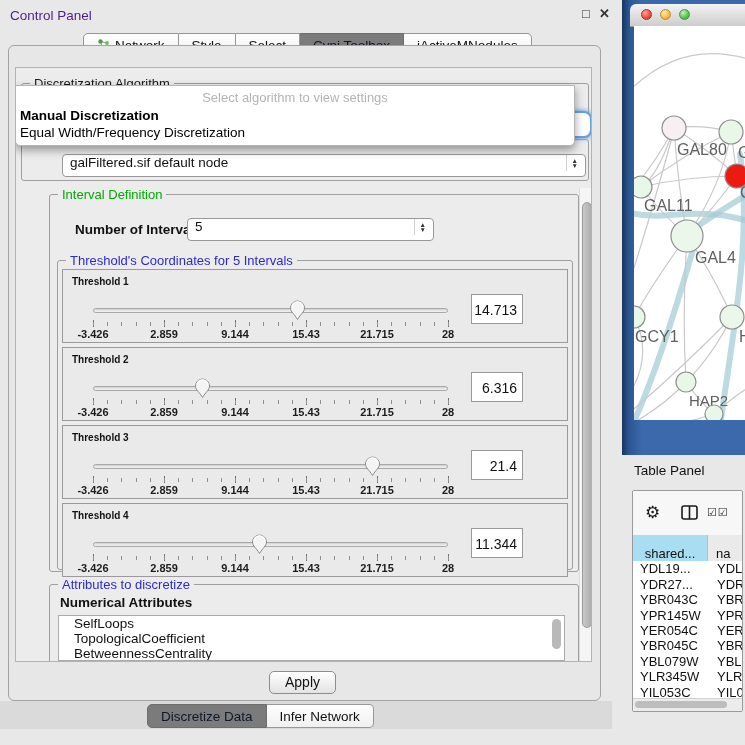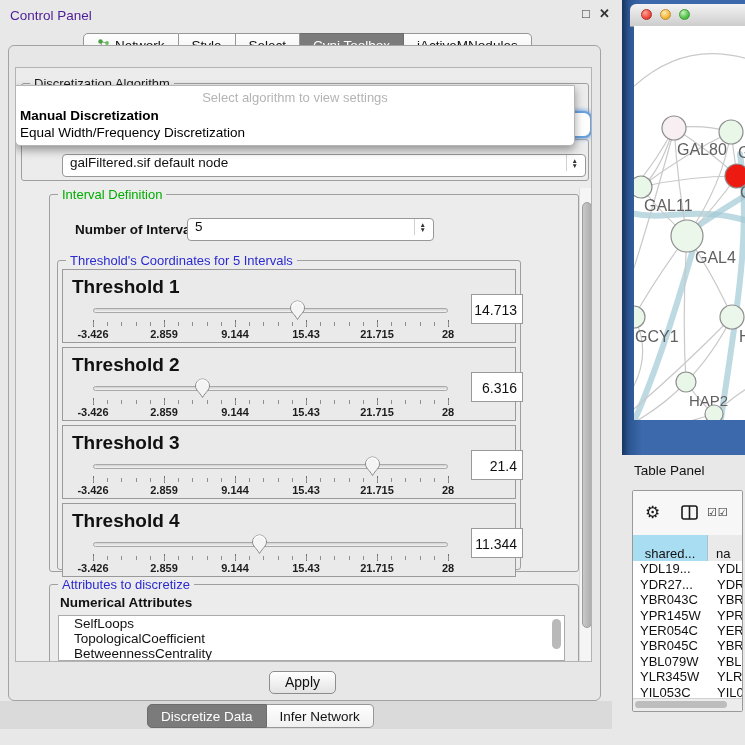--- a/index.html
+++ b/index.html
@@ -13,21 +13,21 @@
   #btn-float{left:582px}
   #btn-close{left:599px;font-weight:bold}
 
   .tabbar{position:absolute;display:flex}
   #top-tabs{left:83px;top:33px}
   .tab{height:24px;box-sizing:border-box;display:inline-flex;align-items:center;gap:5px;
        padding:0 13px;background:linear-gradient(#fefefe,#f0f0f0);border:1px solid #979797;
        border-left:none;font-size:13.5px;color:#111;cursor:default}
   .tab:first-of-type{border-left:1px solid #979797;border-radius:5px 0 0 5px}
   .tab:last-of-type{border-radius:0 5px 5px 0}
-  .tab.selected{background:#7b7b7b;color:#ffffff;border-color:#6d6d6d}
+  .tab.selected{background:#7b7b7b;color:#0f172a;border-color:#6d6d6d}
 
   #outer-box{position:absolute;left:8px;top:45px;width:593px;height:656px;box-sizing:border-box;
              border:1px solid #a3a3a3;border-radius:6px;background:#e7e7e7}
   #viewport{position:absolute;left:15px;top:67px;width:577px;height:595px;box-sizing:border-box;
             border:1px solid #b3b3b3;background:#ececec;overflow:hidden}
 
   .group{position:absolute;border:1px solid #9f9f9f;border-radius:3px;box-sizing:border-box}
   .gtitle{position:absolute;top:-8px;left:8px;background:#ececec;padding:0 4px;font-size:13px;white-space:nowrap}
   .t-black{color:#1a1a1a}.t-green{color:#00ad00}.t-blue{color:#2b2bd0}
 
@@ -48,24 +48,24 @@
   .pitem{font-size:13.5px;padding:1px 4px;color:#000}
   .pitem.highlighted{font-weight:bold}
 
   #td-group{left:5px;top:71px;width:568px;height:42px}
   #td-combo{left:40px;top:14px;width:524px;height:23px}
 
   
   #interval-group{left:33px;top:126px;width:530px;height:378px}
   #noi-label{position:absolute;left:25px;top:27px;font-weight:bold;font-size:13.5px}
   #noi-combo{left:137px;top:23px;width:247px;height:23px}
-  #thr-group{left:7px;top:65px;width:464px;height:310px}
+  #thr-group{left:7px;top:65px;width:516px;height:310px}
   #thr-list{position:absolute;left:4px;right:4px;top:8px}
   .thr-box{position:relative;height:72px;border:1px solid #9a9a9a;background:#eaeaea;margin-bottom:4px}
-  .thr-label{position:absolute;left:9px;top:6px;font-weight:bold;font-size:19px}
+  .thr-label{position:absolute;left:9px;top:6px;font-weight:bold;font-size:10px}
   .slider{position:absolute;left:30px;top:32px;width:355px;height:38px}
   .track{position:absolute;left:0;top:6px;width:100%;height:5px;box-sizing:border-box;
          border:1px solid #a8a8a8;border-radius:4px;background:linear-gradient(#d2d2d2,#f4f4f4)}
   .ticks-minor{position:absolute;left:0;top:20px;width:356px;height:4px;
     background:repeating-linear-gradient(90deg,#8f8f8f 0 1px,transparent 1px 14.2px)}
   .ticks-major{position:absolute;left:0;top:18px;width:356px;height:7px;
     background:repeating-linear-gradient(90deg,#6f6f6f 0 1px,transparent 1px 71px)}
   .tick-labels span{position:absolute;top:26px;transform:translateX(-50%);
     font-size:11px;font-weight:bold;color:#1c1c1c;white-space:nowrap}
   .thumb{position:absolute;top:-2px;transform:translateX(-9px);width:17px;height:21px}

